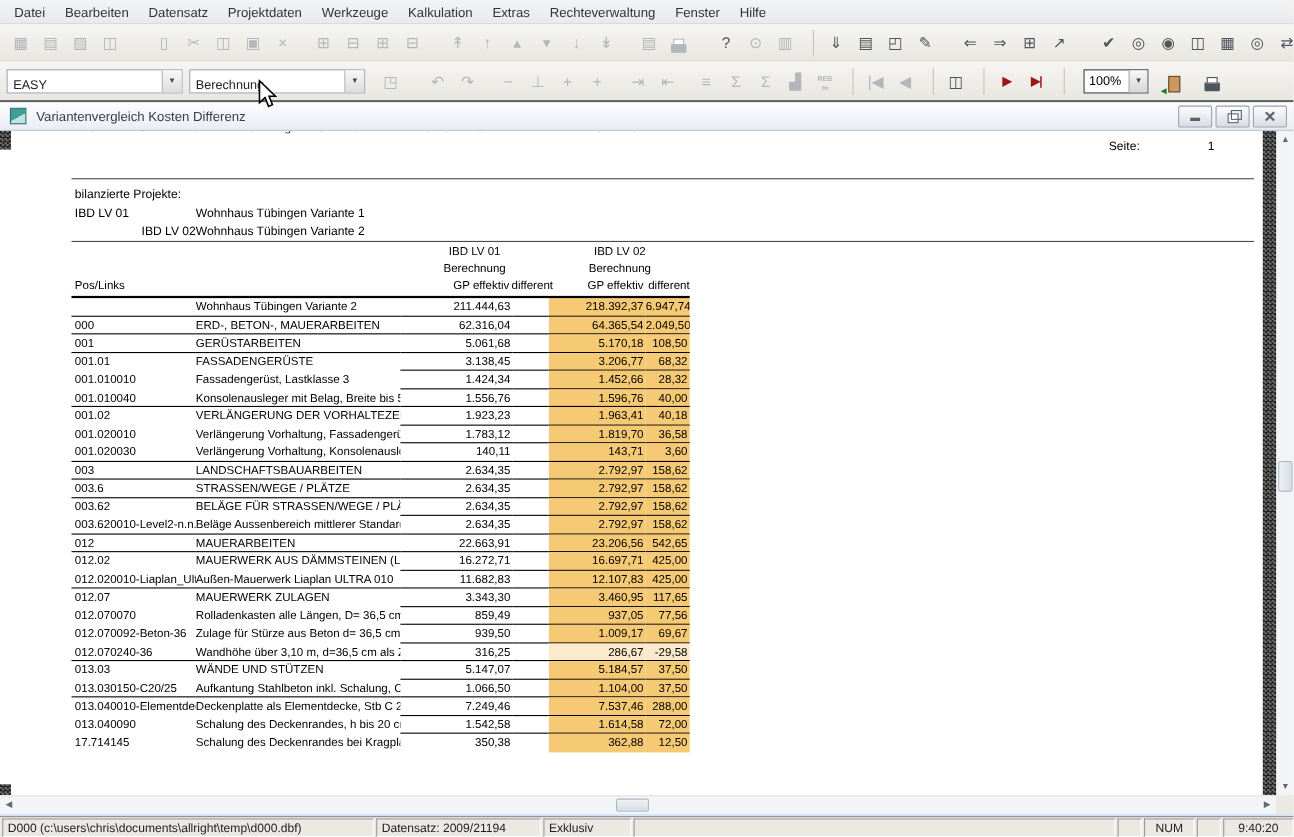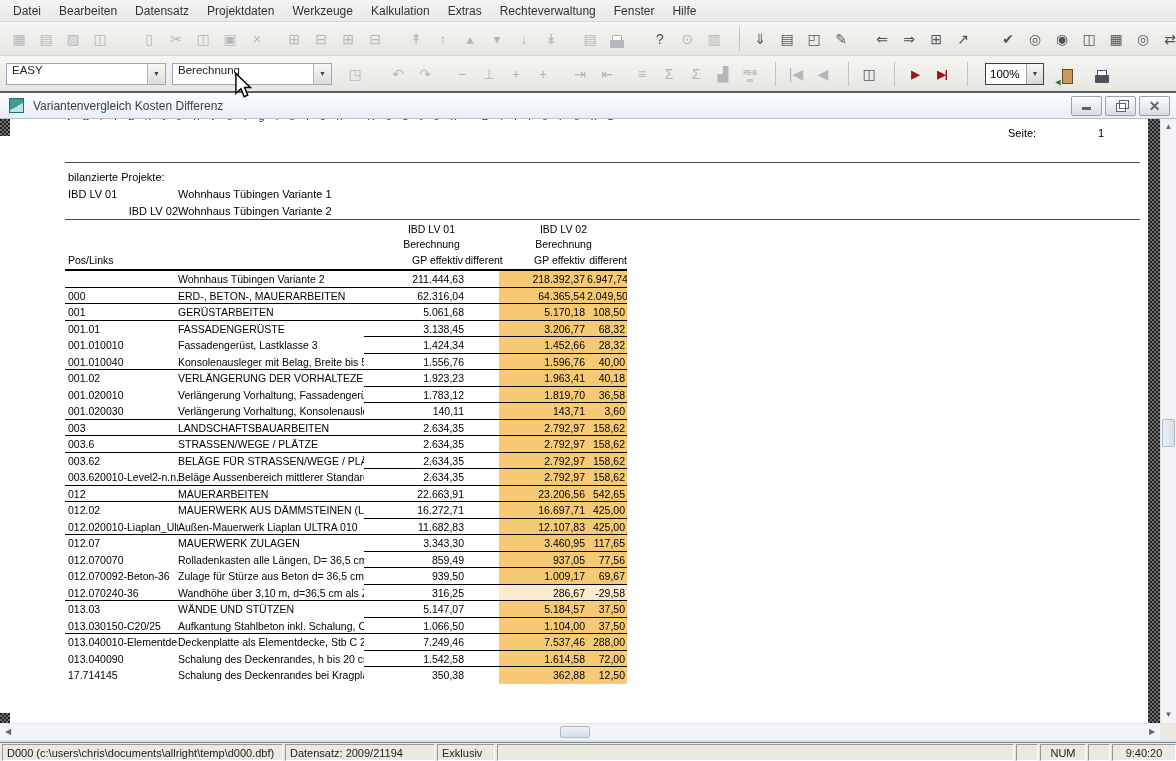--- a/index.html
+++ b/index.html
@@ -22,21 +22,21 @@
   
   .shape{display:inline-block;vertical-align:middle}
   .shape-print{position:relative;width:14px;height:8px;background:currentColor;border-radius:1px;margin-top:9px}
   .shape-print::before{content:"";position:absolute;left:2px;top:-5px;width:8px;height:4px;background:#fff;border:1px solid currentColor}
   .shape-exit{position:relative;width:9px;height:13px;border:1px solid #6b4a2b;background:#c89a62;margin-top:4px}
   .shape-exit::after{content:"◄";position:absolute;left:-9px;top:1px;font-size:9px;color:#1c7a24}
   .shape-reb{width:20px;margin-top:3px;font-weight:bold}
   .shape-reb .reb-l0{font-size:6.5px;line-height:7px;letter-spacing:0}
   .shape-reb .reb-l1{font-size:9px;line-height:8px}
   
-  .combo{display:flex;height:22px;border:1px solid #98a8b8;background:#fff;align-items:flex-start;flex:none;box-sizing:border-box}
+  .combo{display:flex;height:22px;border:1px solid #98a8b8;background:#fff;align-items:flex-end;flex:none;box-sizing:border-box}
   .combo .val{flex:1;font-size:11.5px;color:#222;padding:0 5px;white-space:nowrap;overflow:hidden}
   .combo .dd{width:17px;height:100%;border-left:1px solid #aab4bd;background:linear-gradient(#f8f8f8,#dcdcdc);
              display:flex;align-items:center;justify-content:center;font-size:7px;color:#444}
   .combo1{width:160px}
   .combo2{width:160px;margin-left:6px;margin-right:12px}
   .zoombox{display:flex;height:22px;border:1px solid #3f3f3f;background:#fff;align-items:center;margin:0 12px 0 8px;flex:none;box-sizing:border-box}
   .zoombox .val{font-size:11.5px;padding:0 4px;width:32px}
   .zoombox .dd{width:16px;height:100%;border-left:1px solid #9aa4ad;background:linear-gradient(#f8f8f8,#d7d7d7);
                display:flex;align-items:center;justify-content:center;font-size:7px;color:#444}
   .divider{height:2px;background:#5b5e62}
@@ -100,21 +100,21 @@
   .hscroll .arr{position:absolute;top:0;width:16px;height:16px;font-size:8px;color:#5f6a76;text-align:center;line-height:16px}
   .harr-left{left:0}.harr-right{right:16px}
   .hthumb{position:absolute;left:560px;top:2px;width:30px;height:12px;background:linear-gradient(#eef1f5,#d6dde5);
           border:1px solid #aeb8c3;border-radius:2px;box-sizing:border-box}
   .hcorner{position:absolute;right:0;top:0;width:16px;height:16px;background:#ece9e4}
   .bottom-strip{height:3px;background:#d5e3f4;border-bottom:1px solid #7b828a;box-sizing:border-box}
   .statusbar{height:18px;background:#ece9e3;display:flex;align-items:stretch;font-size:11px;color:#222;
              padding-top:1px;box-sizing:border-box}
   .pane{border:1px solid;border-color:#9a9a94 #ffffff #ffffff #9a9a94;margin-left:2px;display:flex;align-items:center;
         padding:0 4px;white-space:nowrap;overflow:hidden;box-sizing:border-box;flex:none}
-  .p-db{width:281px}.p-rec{width:150px}.p-mode{width:58px}.p-fill{flex:1}
+  .p-db{width:338px}.p-rec{width:150px}.p-mode{width:80px}.p-fill{flex:1}
   .p-s1{width:22px}.p-num{width:46px;justify-content:center}.p-s2{width:22px}.p-time{width:64px;justify-content:center}
   
   .cursor{position:absolute;left:234px;top:72px;z-index:60;pointer-events:none}
 </style>
 </head>
 <body>
 
 <div class="menubar" id="menubar">
     <span class="menu-item">Datei</span>
     <span class="menu-item">Bearbeiten</span>

